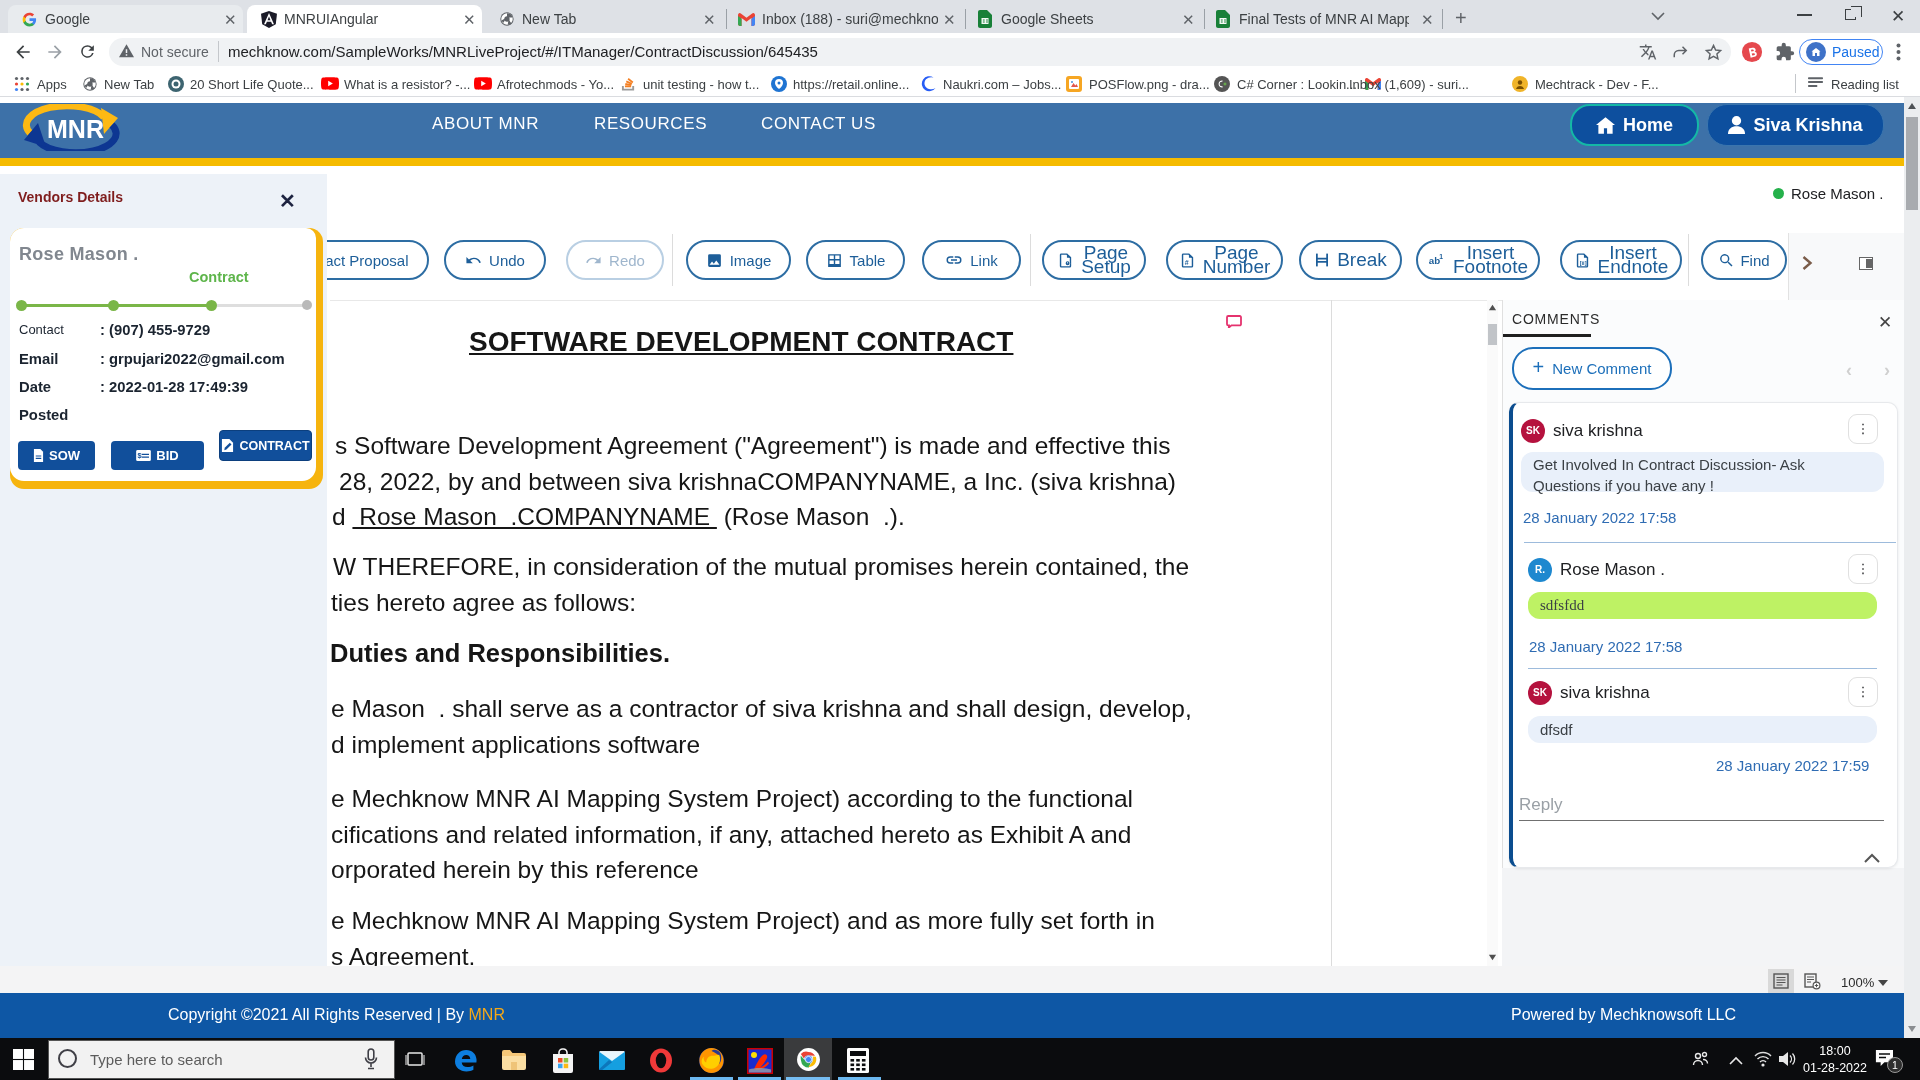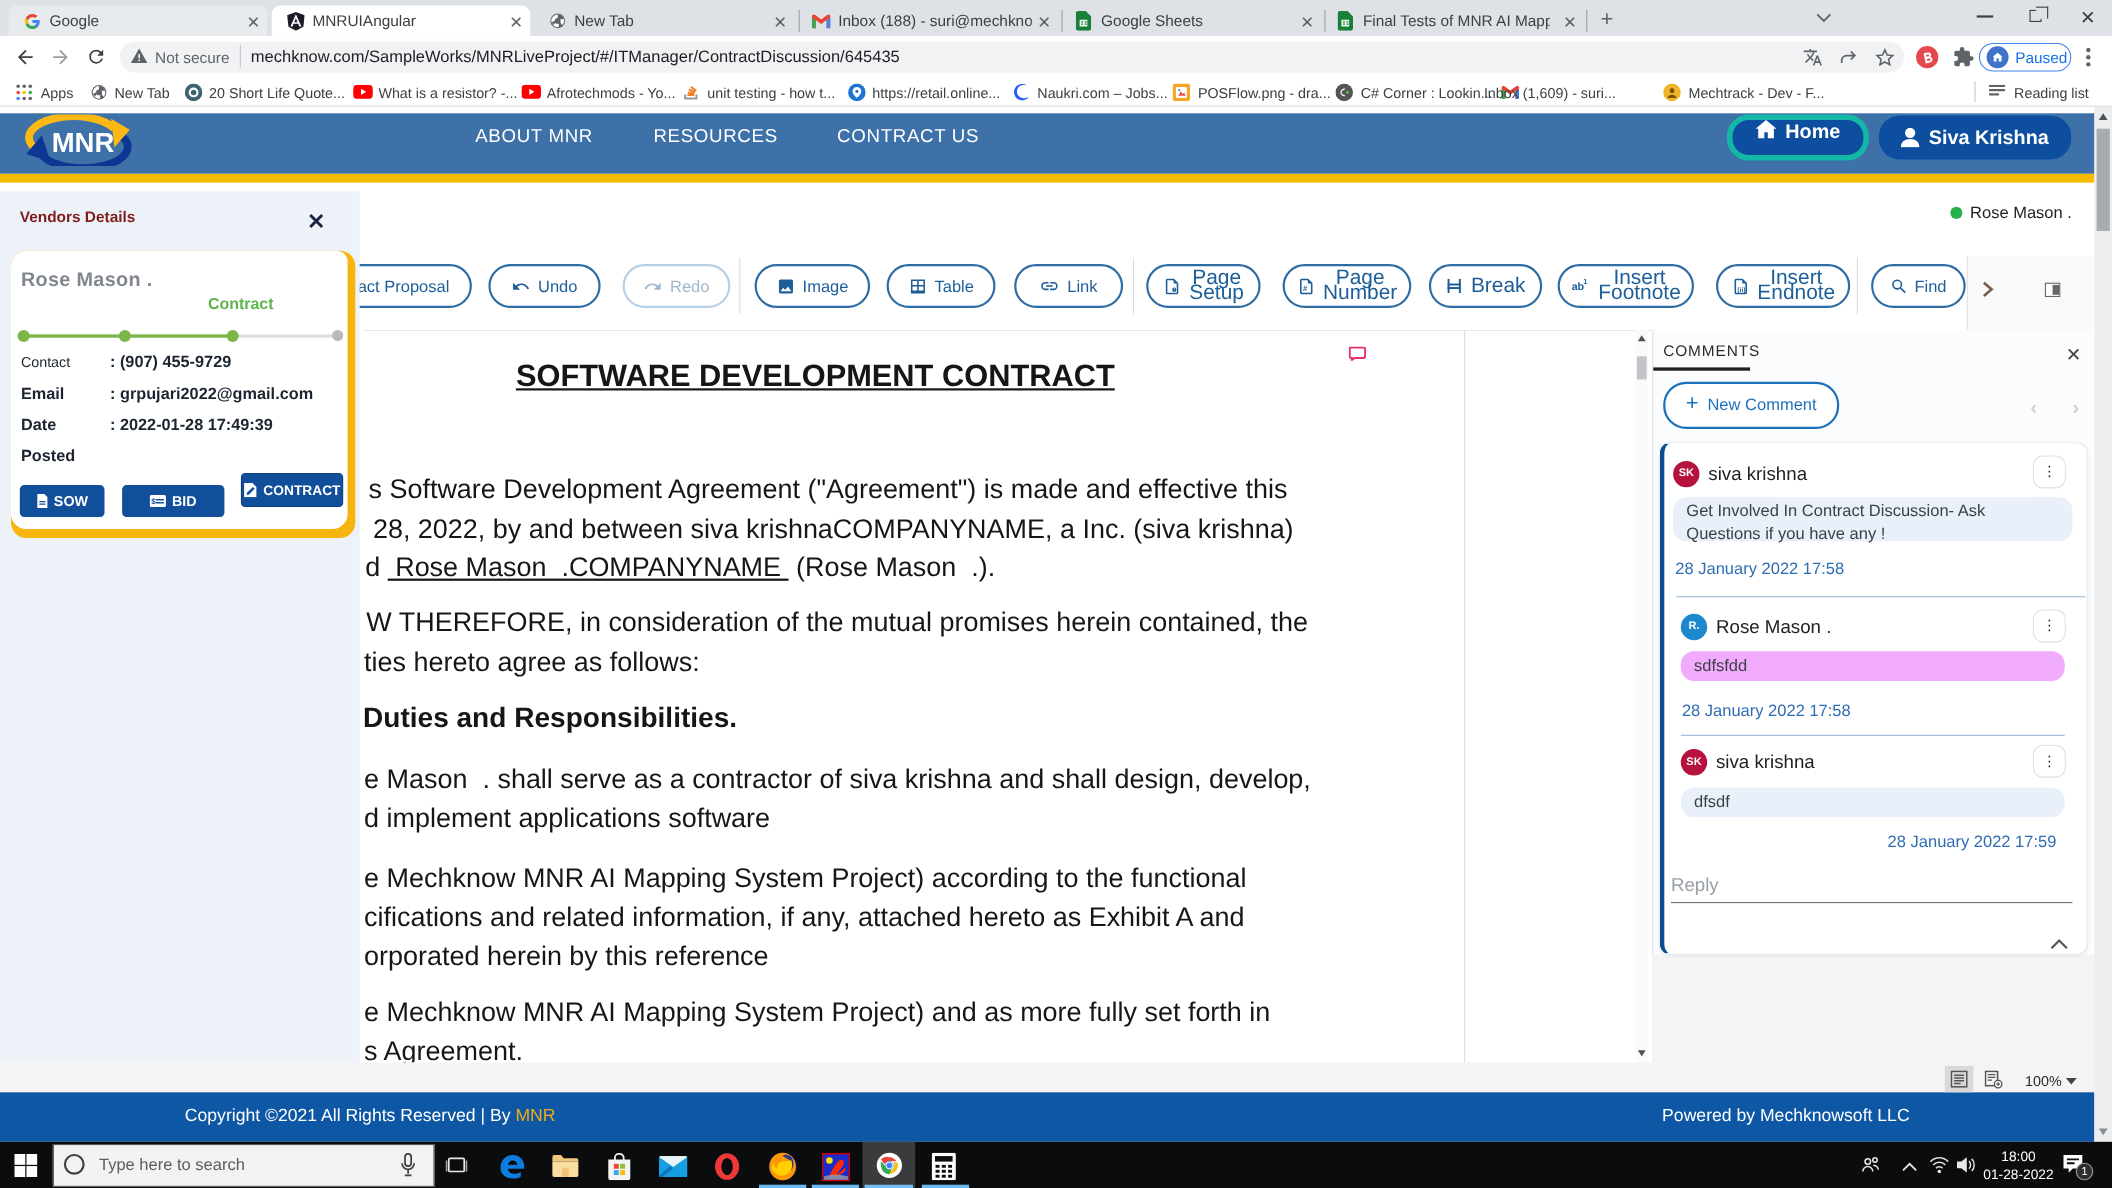--- a/index.html
+++ b/index.html
@@ -230,22 +230,22 @@
 
 <svg class="abs" style="left:22px;top:104px" width="98" height="47" viewBox="0 0 98 47">
   <path d="M8 29 A40 19 0 0 1 82 13" stroke="#fdb913" stroke-width="7" fill="none"></path>
   <path d="M79 4 L96 14 L82 30 Z" fill="#fdb913"></path>
   <path d="M90 21 A40 19 0 0 1 17 38" stroke="#0d3692" stroke-width="7" fill="none"></path>
   <path d="M24 43 L2 36 L16 19 Z" fill="#0d3692"></path>
   <text x="25" y="34" font-family="Liberation Sans, sans-serif" font-size="25" font-weight="bold" fill="#fff">MNR</text>
 </svg>
 <div class="abs" style="left:432px;top:114px;color:#fff;font-size:17px;letter-spacing:.6px;">ABOUT MNR</div>
 <div class="abs" style="left:594px;top:114px;color:#fff;font-size:17px;letter-spacing:.6px;">RESOURCES</div>
-<div class="abs" style="left:761px;top:114px;color:#fff;font-size:17px;letter-spacing:.6px;">CONTRACT US</div>
-<div class="abs" style="left:1570px;top:104px;width:129px;height:42px;background:#0d4f9e;border:5px solid #14b8a6;border-radius:20px;color:#fff;font-weight:bold;font-size:18px;display:flex;justify-content:center;gap:8px;"><svg width="19" height="17" viewBox="0 0 24 21">
+<div class="abs" style="left:761px;top:114px;color:#fff;font-size:17px;letter-spacing:.6px;">CONTACT US</div>
+<div class="abs" style="left:1570px;top:104px;width:129px;height:42px;background:#0d4f9e;border:2px solid #14b8a6;border-radius:20px;color:#fff;font-weight:bold;font-size:18px;display:flex;align-items:center;justify-content:center;gap:8px;"><svg width="19" height="17" viewBox="0 0 24 21">
         <path fill="#fff" d="M12 0 0 10h3v11h7v-7h4v7h7V10h3z"></path>
       </svg>Home</div>
 <div class="abs" style="left:1707px;top:104px;width:177px;height:42px;background:#0d4f9e;border:1px solid #3a75ae;border-radius:20px;color:#fff;font-weight:bold;font-size:18px;display:flex;align-items:center;justify-content:center;gap:8px;"><svg width="17" height="18" viewBox="0 0 20 21">
         <circle cx="10" cy="5.5" r="5.5" fill="#fff"></circle>
         <path fill="#fff" d="M0 21c0-6 4.5-9 10-9s10 3 10 9z"></path>
       </svg>Siva Krishna</div>
 
 <style>
 .tbtn { position:absolute; top:12px; height:40px; border:2px solid #2d6da3; border-radius:20px; background:#fff; color:#1d5e99; font-size:15px; display:flex; align-items:center; justify-content:center; gap:7px; }
 .tbtn svg { flex:0 0 auto; }
@@ -398,21 +398,21 @@
 <div class="abs" style="left:1521px;top:419px;width:24px;height:24px;border-radius:50%;background:#b5123e;color:#fff;font-size:10px;font-weight:bold;text-align:center;line-height:24px;">SK</div>
 <div class="abs" style="left:1553px;top:421px;font-size:17px;color:#202124;">siva krishna</div>
 <div class="abs" style="left:1848px;top:414px;width:30px;height:30px;border:1px solid #e0e0e0;border-radius:9px;text-align:center;line-height:28px;color:#202124;font-size:13px;">⋮</div>
 <div class="abs" style="left:1521px;top:452px;width:363px;height:40px;background:#e9f0fa;border-radius:12px;font-size:15px;color:#3b4045;line-height:21px;padding:2px 12px;">Get Involved In Contract Discussion- Ask Questions if you have any !</div>
 <div class="abs" style="left:1523px;top:509px;font-size:15px;color:#2f6cb3;">28 January 2022 17:58</div>
 <div class="abs" style="left:1524px;top:542px;width:372px;height:1px;background:#9dbbdc;"></div>
 
 <div class="abs" style="left:1528px;top:558px;width:24px;height:24px;border-radius:50%;background:#1e88cf;color:#fff;font-size:10px;font-weight:bold;text-align:center;line-height:24px;">R.</div>
 <div class="abs" style="left:1560px;top:560px;font-size:17px;color:#202124;">Rose Mason .</div>
 <div class="abs" style="left:1848px;top:554px;width:30px;height:30px;border:1px solid #e0e0e0;border-radius:9px;text-align:center;line-height:28px;color:#202124;font-size:13px;">⋮</div>
-<div class="abs" style="left:1528px;top:592px;width:349px;height:27px;background:#f0abfc;border-radius:12px;font-size:15px;color:#3b4045;line-height:27px;padding:0 12px;">sdfsfdd</div>
+<div class="abs" style="left:1528px;top:592px;width:349px;height:27px;background:#bef264;border-radius:12px;font-size:15px;color:#3b4045;line-height:27px;padding:0 12px;font-family:Liberation Serif, serif;">sdfsfdd</div>
 <div class="abs" style="left:1529px;top:638px;font-size:15px;color:#2f6cb3;">28 January 2022 17:58</div>
 <div class="abs" style="left:1528px;top:668px;width:349px;height:1px;background:#9dbbdc;"></div>
 
 <div class="abs" style="left:1528px;top:681px;width:24px;height:24px;border-radius:50%;background:#b5123e;color:#fff;font-size:10px;font-weight:bold;text-align:center;line-height:24px;">SK</div>
 <div class="abs" style="left:1560px;top:683px;font-size:17px;color:#202124;">siva krishna</div>
 <div class="abs" style="left:1848px;top:677px;width:30px;height:30px;border:1px solid #e0e0e0;border-radius:9px;text-align:center;line-height:28px;color:#202124;font-size:13px;">⋮</div>
 <div class="abs" style="left:1528px;top:716px;width:349px;height:27px;background:#e9f0fa;border-radius:12px;font-size:15px;color:#3b4045;line-height:27px;padding:0 12px;">dfsdf</div>
 <div class="abs" style="left:1716px;top:757px;font-size:15px;color:#2f6cb3;">28 January 2022 17:59</div>
 <div class="abs" style="left:1519px;top:795px;font-size:17px;color:#9aa0a6;">Reply</div>
 <div class="abs" style="left:1519px;top:820px;width:365px;height:1px;background:#707070;"></div>

